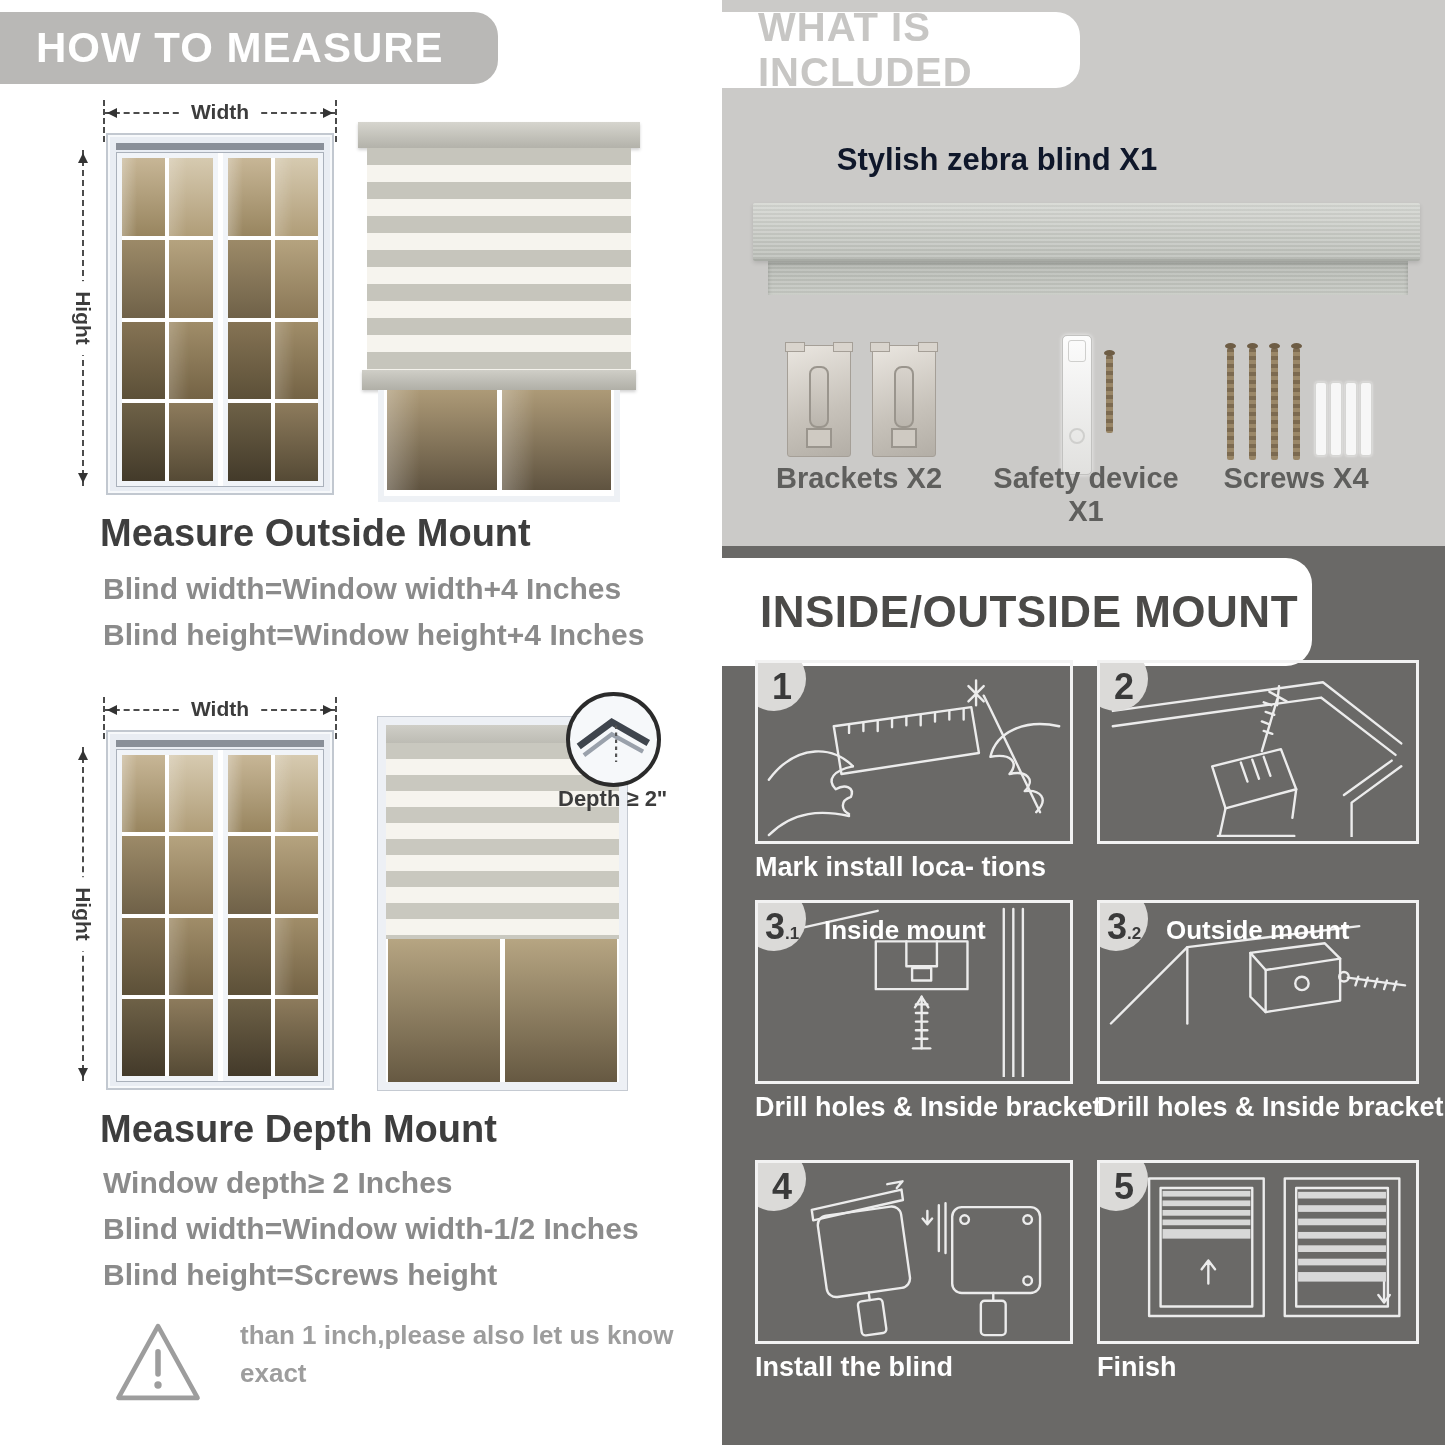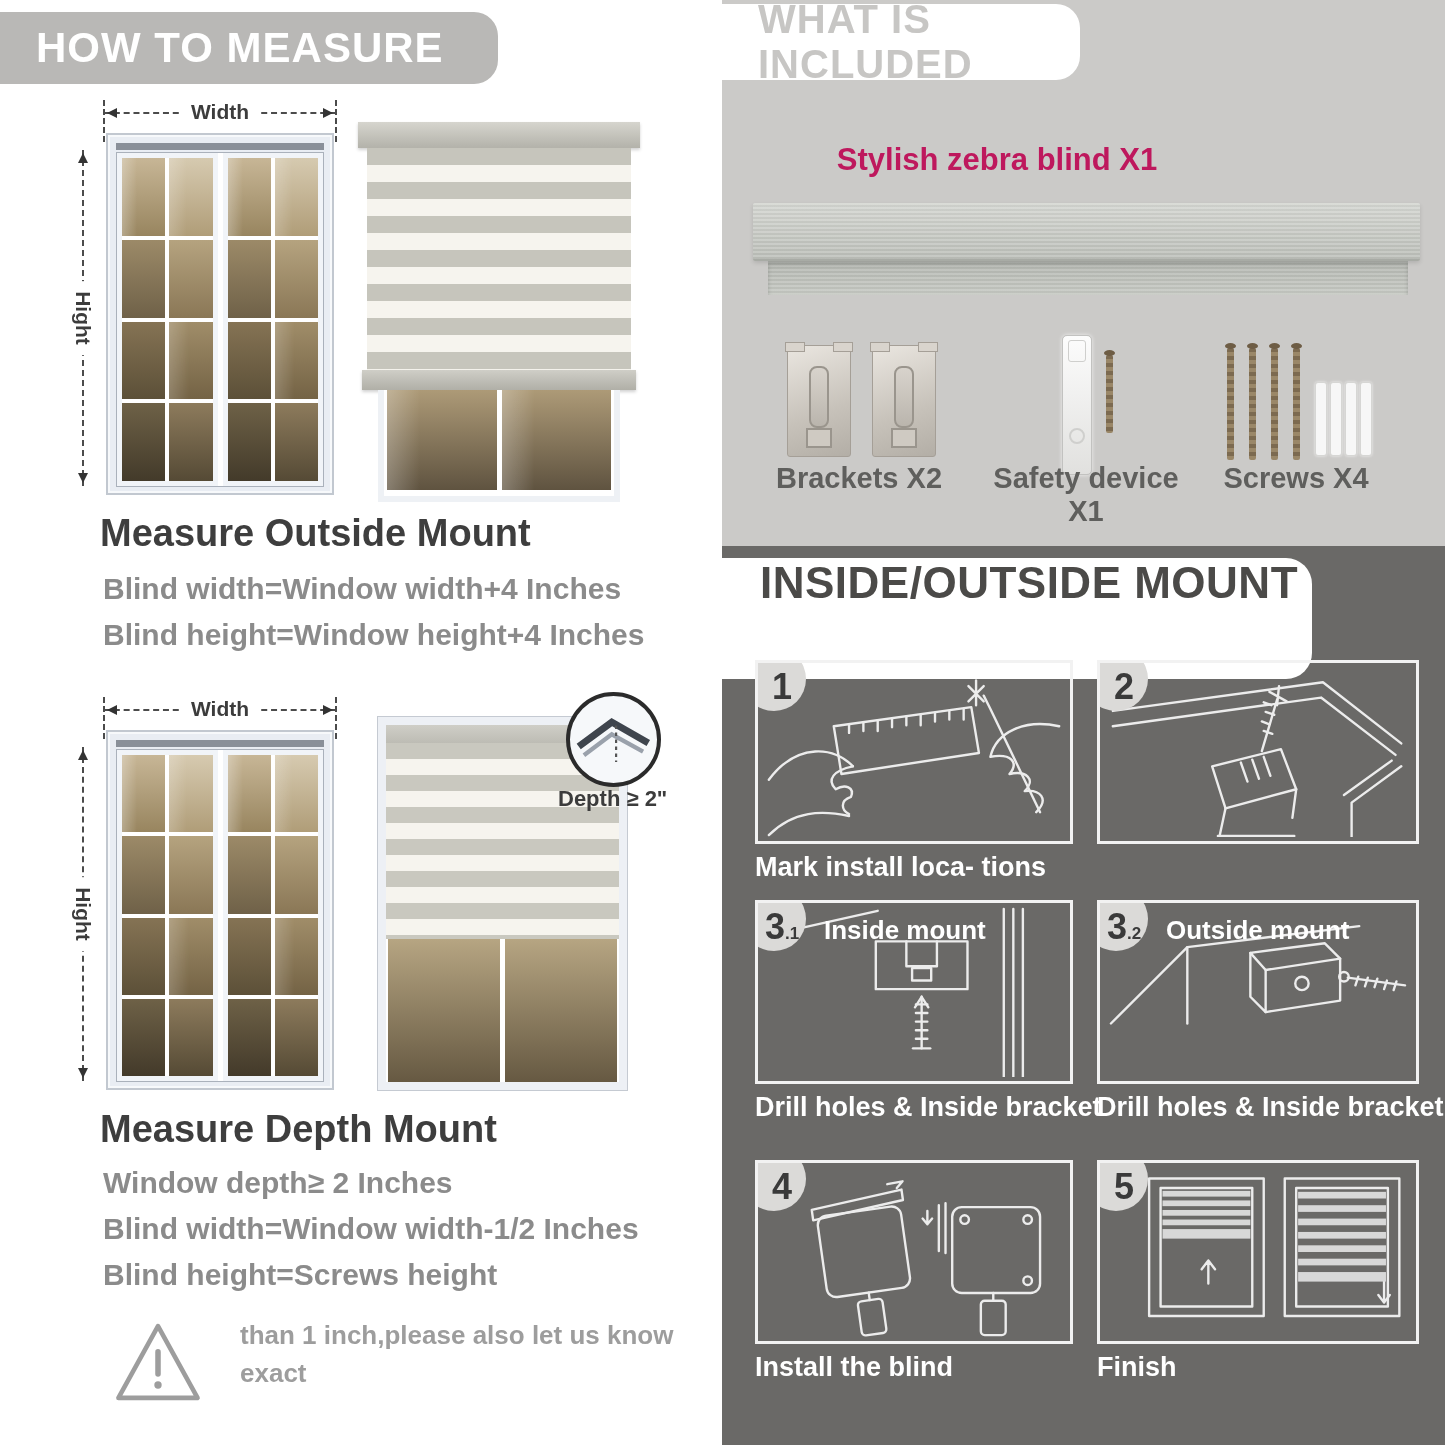--- a/index.html
+++ b/index.html
@@ -61,24 +61,24 @@
   .blind-in .photo{height:calc(100% - 214px);display:flex;gap:5px;padding:0 2px;background:#fff;}
   .blind-in .photo .pane{flex:1;background:linear-gradient(180deg,#b6a582,#665942);}
 
   .magnifier{width:95px;height:95px;border:4px solid #2b2b2b;border-radius:50%;background:#f6f8fa;overflow:hidden;}
   .depth-lbl{font-size:22px;font-weight:bold;color:#3c3c3c;}
 
   .warn-text{font-size:26px;font-weight:bold;color:#9d9d9d;line-height:38px;}
 
   
   .light-sec{left:722px;top:0;width:723px;height:546px;background:#cbcac8;}
-  .banner-included{left:0;top:4px;width:358px;height:76px;background:#ffffff;
+  .banner-included{left:0;top:12px;width:358px;height:76px;background:#ffffff;
     border-radius:0 24px 24px 0;display:flex;align-items:center;padding-left:36px;}
   .banner-included span{color:#c7c6c4;font-size:40px;font-weight:bold;letter-spacing:1px;}
-  .product-lbl{font-size:31px;font-weight:bold;color:#be185d;}
+  .product-lbl{font-size:31px;font-weight:bold;color:#0f172a;}
   .bar1{background:repeating-linear-gradient(180deg,rgba(255,255,255,.14) 0 2px,rgba(0,0,0,.03) 2px 4px),
     linear-gradient(180deg,#d4d6d1,#bcbfb9);border-bottom:2px solid #a8aba5;border-radius:2px;box-shadow:0 2px 4px rgba(0,0,0,.12);}
   .bar2{background:repeating-linear-gradient(180deg,rgba(255,255,255,.12) 0 2px,rgba(0,0,0,.03) 2px 4px),
     linear-gradient(180deg,#b4b7b1,#c6c9c3);box-shadow:inset 0 3px 4px rgba(0,0,0,.18);}
   .bracket{width:64px;height:112px;background:linear-gradient(160deg,#eae6e0,#c7c2ba 60%,#b3aea6);
     border:1px solid #a59f97;border-radius:3px;}
   .bracket .slot{position:absolute;left:50%;top:20px;transform:translateX(-50%);width:16px;height:58px;
     border:2px solid #9a958d;border-radius:8px;background:linear-gradient(180deg,#d8d3cc,#bab5ad);}
   .bracket .tab{position:absolute;left:50%;bottom:8px;transform:translateX(-50%);width:22px;height:16px;
     border:2px solid #9a958d;background:#cfcac2;}
@@ -90,22 +90,22 @@
     border:2px solid #cfcfcd;border-radius:50%;}
   .safety .notch{position:absolute;left:50%;top:4px;transform:translateX(-50%);width:16px;height:20px;
     border:1px solid #cfcfcd;border-radius:3px;}
   .screw{width:7px;background:repeating-linear-gradient(180deg,#7c6a50 0 4px,#9a8768 4px 8px);border-radius:2px;}
   .screw:before{content:'';position:absolute;top:-5px;left:-2px;width:11px;height:6px;border-radius:50%;background:#6e5d45;}
   .anchor{width:12px;background:rgba(255,255,255,.85);border:1px solid #d6d6d4;border-radius:3px;box-shadow:0 0 3px rgba(255,255,255,.8);}
   .inc-lbl{font-size:29px;font-weight:bold;color:#5f5f5d;text-align:center;}
 
   
   .dark-sec{left:722px;top:546px;width:723px;height:899px;background:#6a6967;}
-  .banner-mount{left:0;top:12px;width:590px;height:121px;background:#ffffff;
-    border-radius:0 26px 26px 0;display:flex;padding-left:38px;}
+  .banner-mount{left:0;top:12px;width:590px;height:108px;background:#ffffff;
+    border-radius:0 26px 26px 0;display:flex;align-items:center;padding-left:38px;}
   .banner-mount span{color:#4b4a48;font-size:44px;font-weight:bold;letter-spacing:.5px;}
   .panel{border:3px solid #f2f2f2;overflow:hidden;}
   .panel .art{position:absolute;left:4px;top:4px;width:calc(100% - 8px);height:calc(100% - 8px);}
   .badge{position:absolute;top:-16px;left:-16px;width:64px;height:64px;border-radius:50%;background:#dbdad8;
     display:flex;align-items:center;justify-content:center;padding:16px 0 0 16px;box-sizing:border-box;}
   .badge .n{font-size:36px;font-weight:bold;color:#3a3a3a;line-height:1;}
   .badge .ns{font-size:17px;font-weight:bold;color:#3a3a3a;margin-top:14px;}
   .ptitle{position:absolute;left:66px;top:12px;color:#ffffff;font-size:26px;font-weight:bold;}
   .cap{position:absolute;color:#ffffff;font-size:27px;font-weight:bold;}
   .lineart{stroke:#ececec;stroke-width:2.5;fill:none;stroke-linecap:round;stroke-linejoin:round;}

